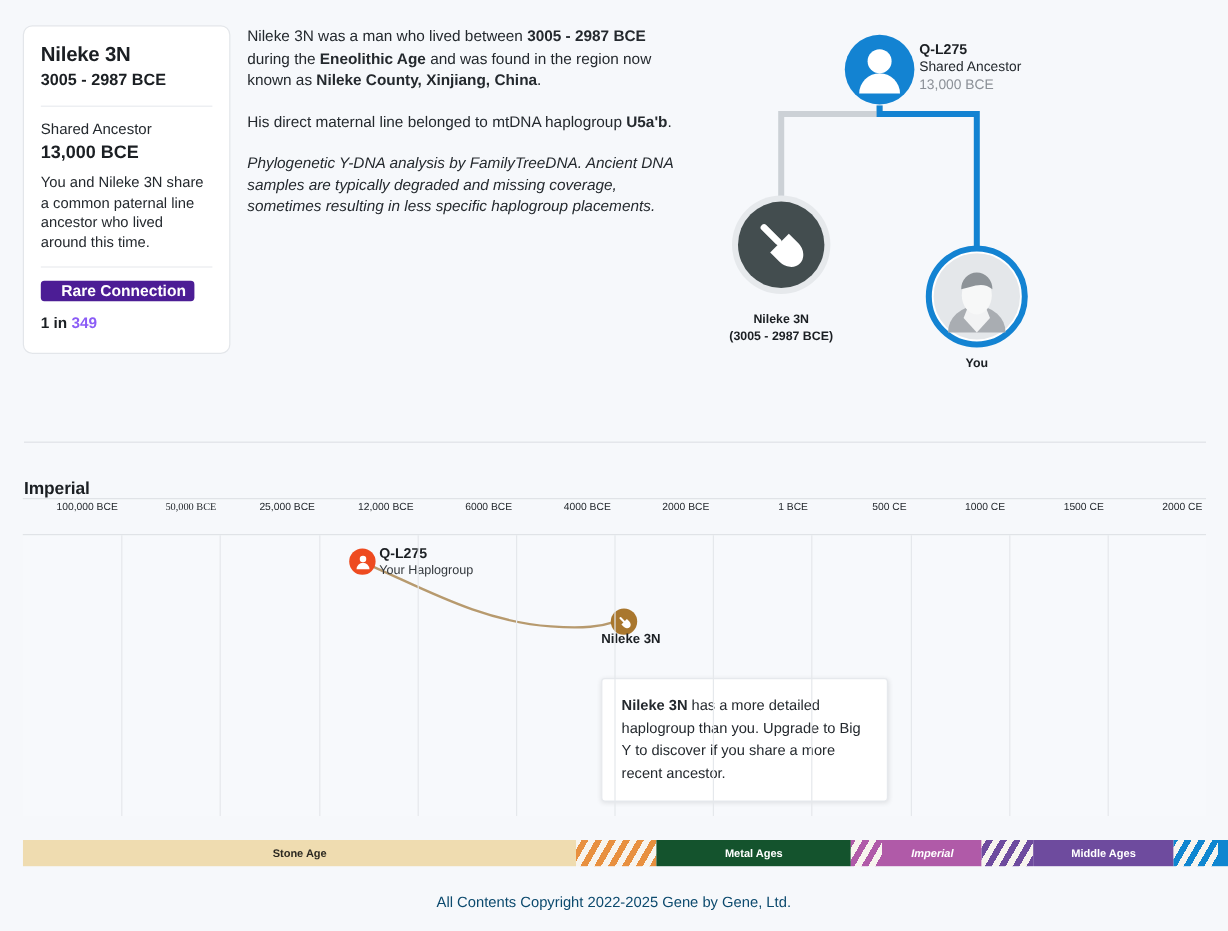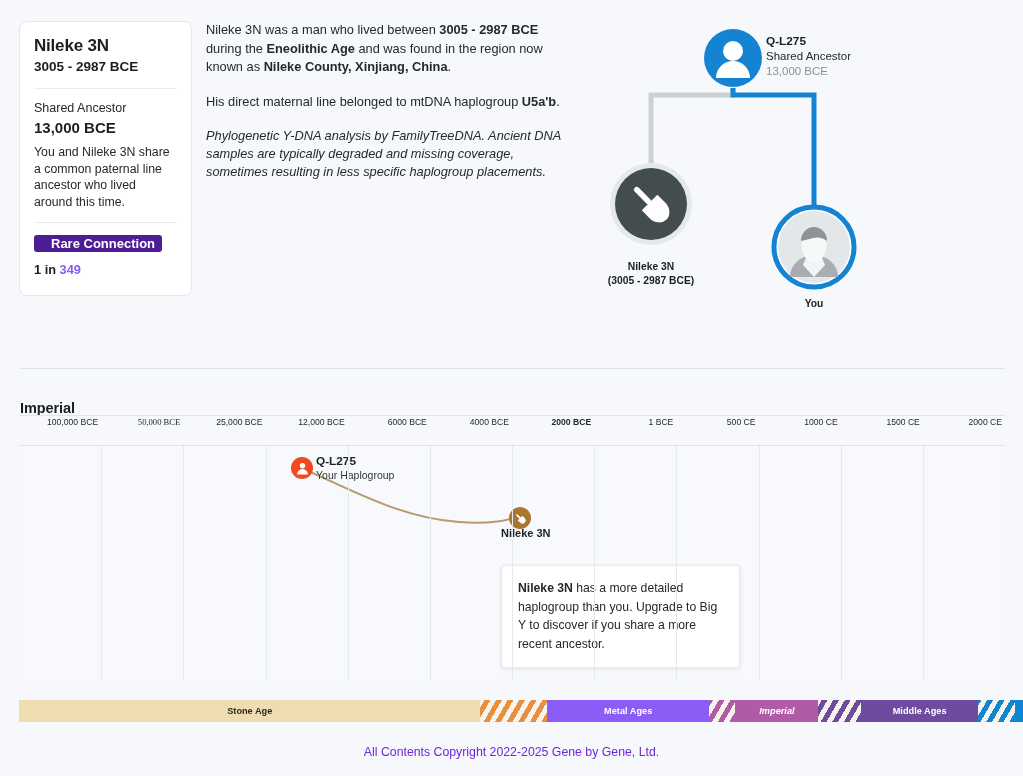--- a/index.html
+++ b/index.html
@@ -258,21 +258,21 @@
   }
   .era.dark-text { color: #2d2a22; }
 
   
   .footer {
     position: absolute;
     left: 0; top: 745px;
     width: 1023px;
     text-align: center;
     font-size: 12.3px;
-    color: #6d28d9;
+    color: #0c4a6e;
   }
 </style>
 </head>
 <body>
 
 <div class="top-section">
 
   <div class="info-card">
     <div class="card-title">Nileke 3N</div>
     <div class="card-sub">3005 - 2987 BCE</div>
@@ -341,21 +341,21 @@
 <div class="timeline-wrap">
   <div class="timeline-title">Imperial</div>
 
   <div class="axis" id="axis">
       <div class="tick" style="left: 82.1667px;">100,000 BCE</div>
       <div class="tick" style="left: 164.333px; font-family: Liberation Serif, serif;">50,000 BCE</div>
       <div class="tick" style="left: 246.5px;">25,000 BCE</div>
       <div class="tick" style="left: 328.667px;">12,000 BCE</div>
       <div class="tick" style="left: 410.833px;">6000 BCE</div>
       <div class="tick" style="left: 493px;">4000 BCE</div>
-      <div class="tick" style="left: 575.167px; font-weight: bold;">2000 BCE</div>
+      <div class="tick" style="left: 575.167px;">2000 BCE</div>
       <div class="tick" style="left: 657.333px;">1 BCE</div>
       <div class="tick" style="left: 739.5px;">500 CE</div>
       <div class="tick" style="left: 821.667px;">1000 CE</div>
       <div class="tick" style="left: 903.833px;">1500 CE</div>
       <div class="tick" style="left: 986px;">2000 CE</div>
     </div>
 
   <div class="grid-area" id="plot">
     <svg width="986" height="235" viewBox="0 0 986 235" style="position:absolute;left:0;top:0;">
       <path d="M282 22 C 330 42, 380 72, 440 76 C 468 78, 482 76, 494 72" fill="none" stroke="#b79a6e" stroke-width="2"></path>
@@ -396,21 +396,21 @@
       <div class="gridline" style="left: 740px;"></div>
       <div class="gridline" style="left: 822px;"></div>
       <div class="gridline" style="left: 904px;"></div>
     </div>
 
   <div class="era-bar" id="erabar">
       <div class="era dark-text" style="width: 45.6%; flex: 0 0 45.6%; background: rgb(239, 220, 176);">
         <span>Stone Age</span>
       </div>
       <div class="era" style="width: 6.6%; flex: 0 0 6.6%; background: repeating-linear-gradient(-60deg, rgb(232, 144, 63) 0px, rgb(232, 144, 63) 5px, rgb(247, 244, 238) 5px, rgb(247, 244, 238) 10px);"></div>
-      <div class="era" style="width: 16%; flex: 0 0 16%; background: #8b5cf6;">
+      <div class="era" style="width: 16%; flex: 0 0 16%; background: #14532d;">
         <span>Metal Ages</span>
       </div>
       <div class="era" style="width: 2.6%; flex: 0 0 2.6%; background: repeating-linear-gradient(-60deg, rgb(176, 90, 168) 0px, rgb(176, 90, 168) 5px, rgb(247, 244, 238) 5px, rgb(247, 244, 238) 10px);"></div>
       <div class="era" style="width: 8.2%; flex: 0 0 8.2%; background: rgb(176, 90, 168); font-style: italic;">
         <span>Imperial</span>
       </div>
       <div class="era" style="width: 4.2%; flex: 0 0 4.2%; background: repeating-linear-gradient(-60deg, rgb(110, 75, 158) 0px, rgb(110, 75, 158) 5px, rgb(247, 244, 238) 5px, rgb(247, 244, 238) 10px);"></div>
       <div class="era" style="width: 11.6%; flex: 0 0 11.6%; background: rgb(110, 75, 158);">
         <span>Middle Ages</span>
       </div>

